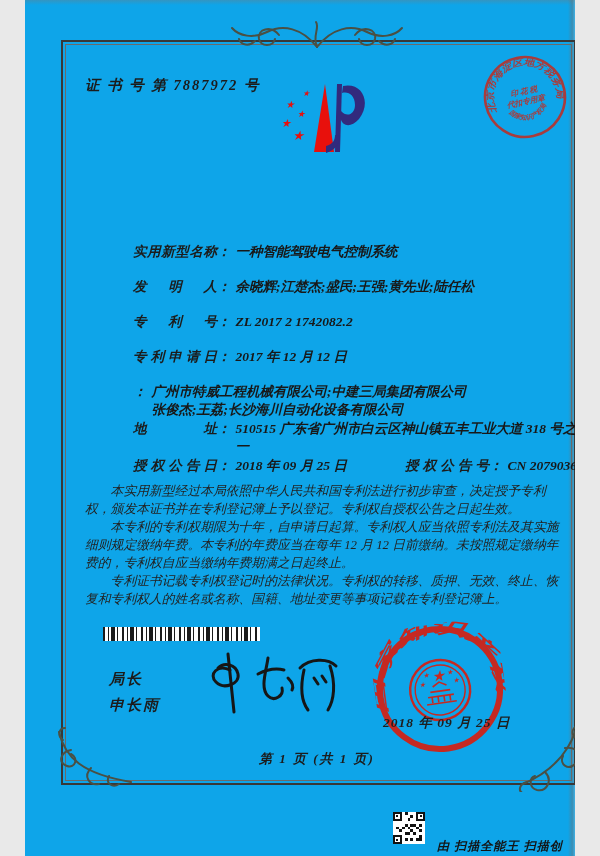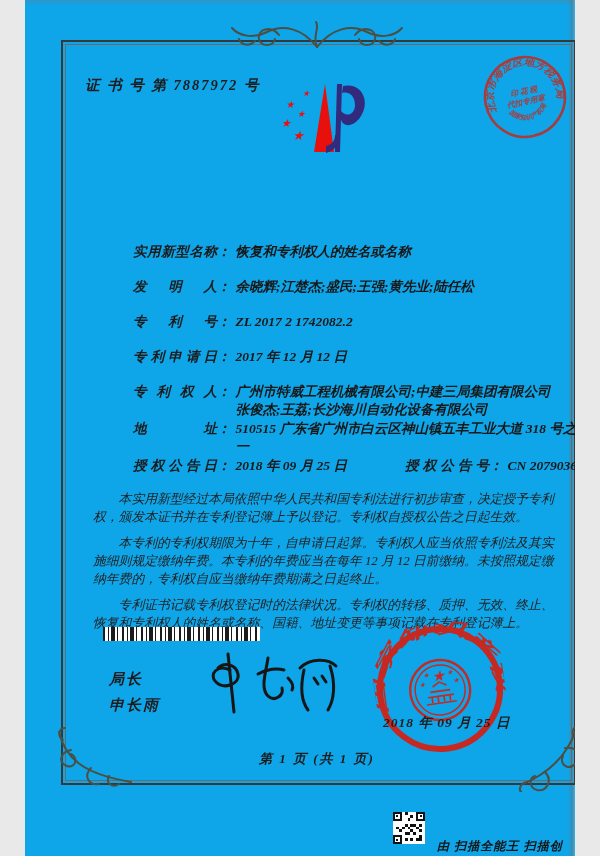--- a/index.html
+++ b/index.html
@@ -31,21 +31,21 @@
   .st-ring{fill:none;stroke:var(--stamp_red,#b5342f);stroke-width:2.6;}
   
   .field-row{position:absolute;left:60px;width:482px;display:flex;font-size:13.5px;line-height:18px;margin-left:48px;}
   .flabel{width:84px;flex:none;font-weight:600;text-align:justify;text-align-last:justify;}
   .fcolon{font-weight:600;margin-right:5px;flex:none;}
   .fvalue{font-weight:700;white-space:pre-line;color:#181818;}
   .grant-right{position:absolute;left:272px;top:0;display:flex;}
   
   .body-text{position:absolute;left:60px;top:482px;width:482px;font-size:12.8px;
     line-height:18px;color:#222;font-weight:500;}
-  .body-text p{margin:8px;text-indent:2em;}
+  .body-text p{margin:0;text-indent:2em;}
   
   .barcode{position:absolute;left:78px;top:627px;width:157px;height:14px;
     background:repeating-linear-gradient(90deg,
       #1b1b1b 0 2px,#fff 2px 5px,#1b1b1b 5px 6px,#fff 6px 8px,
       #1b1b1b 8px 12px,#fff 12px 14px,#1b1b1b 14px 15px,#fff 15px 19px);}
   
   .signoff-title{position:absolute;left:84px;top:670px;font-size:15px;font-weight:700;letter-spacing:2px;}
   .signoff-name{position:absolute;left:84px;top:696px;font-size:15px;font-weight:700;letter-spacing:2px;}
   .signature{position:absolute;left:175px;top:650px;}
   .signature path{fill:none;stroke:#161616;stroke-width:3;stroke-linecap:round;stroke-linejoin:round;}
@@ -124,39 +124,38 @@
     <polygon class="logo-red" points="49,2 58,70 38,70"></polygon>
     <polygon class="logo-purple" points="61,2 66,2 64,70 59,70"></polygon>
     <path class="logo-purple" d="M67,4 C86,0 96,20 83,37 C75,46 67,44 65,38 L65,29 C71,36 79,32 79,23 C79,13 72,9 66,11 Z"></path>
     <path class="logo-purple" d="M64,54 C64,62 59,68 50,71 L50,64 C57,62 59,58 59,53 Z"></path>
   </svg>
 
 
   <div class="field-row" style="top:243px">
     <span class="flabel">实用新型名称</span>
       <span class="fcolon">：</span>
-      <span class="fvalue">恢复和专利权人的姓名或名称</span>
+      <span class="fvalue">一种智能驾驶电气控制系统</span>
   </div>
   <div class="field-row" style="top:278px">
     <span class="flabel">发明人</span>
       <span class="fcolon">：</span>
       <span class="fvalue">余晓辉;江楚杰;盛民;王强;黄先业;陆任松</span>
   </div>
   <div class="field-row" style="top:313px">
     <span class="flabel">专利号</span>
       <span class="fcolon">：</span>
       <span class="fvalue">ZL 2017 2 1742082.2</span>
   </div>
   <div class="field-row" style="top:348px">
     <span class="flabel">专利申请日</span>
       <span class="fcolon">：</span>
       <span class="fvalue">2017 年 12 月 12 日</span>
   </div>
   <div class="field-row" style="top:383px">
-    <span class="flabel">专利权人</span>
       <span class="fcolon">：</span>
       <span class="fvalue">广州市特威工程机械有限公司;中建三局集团有限公司
 张俊杰;王荔;长沙海川自动化设备有限公司</span>
   </div>
   <div class="field-row" style="top:420px">
     <span class="flabel">地址</span>
       <span class="fcolon">：</span>
       <span class="fvalue">510515 广东省广州市白云区神山镇五丰工业大道 318 号之
 一</span>
   </div>

